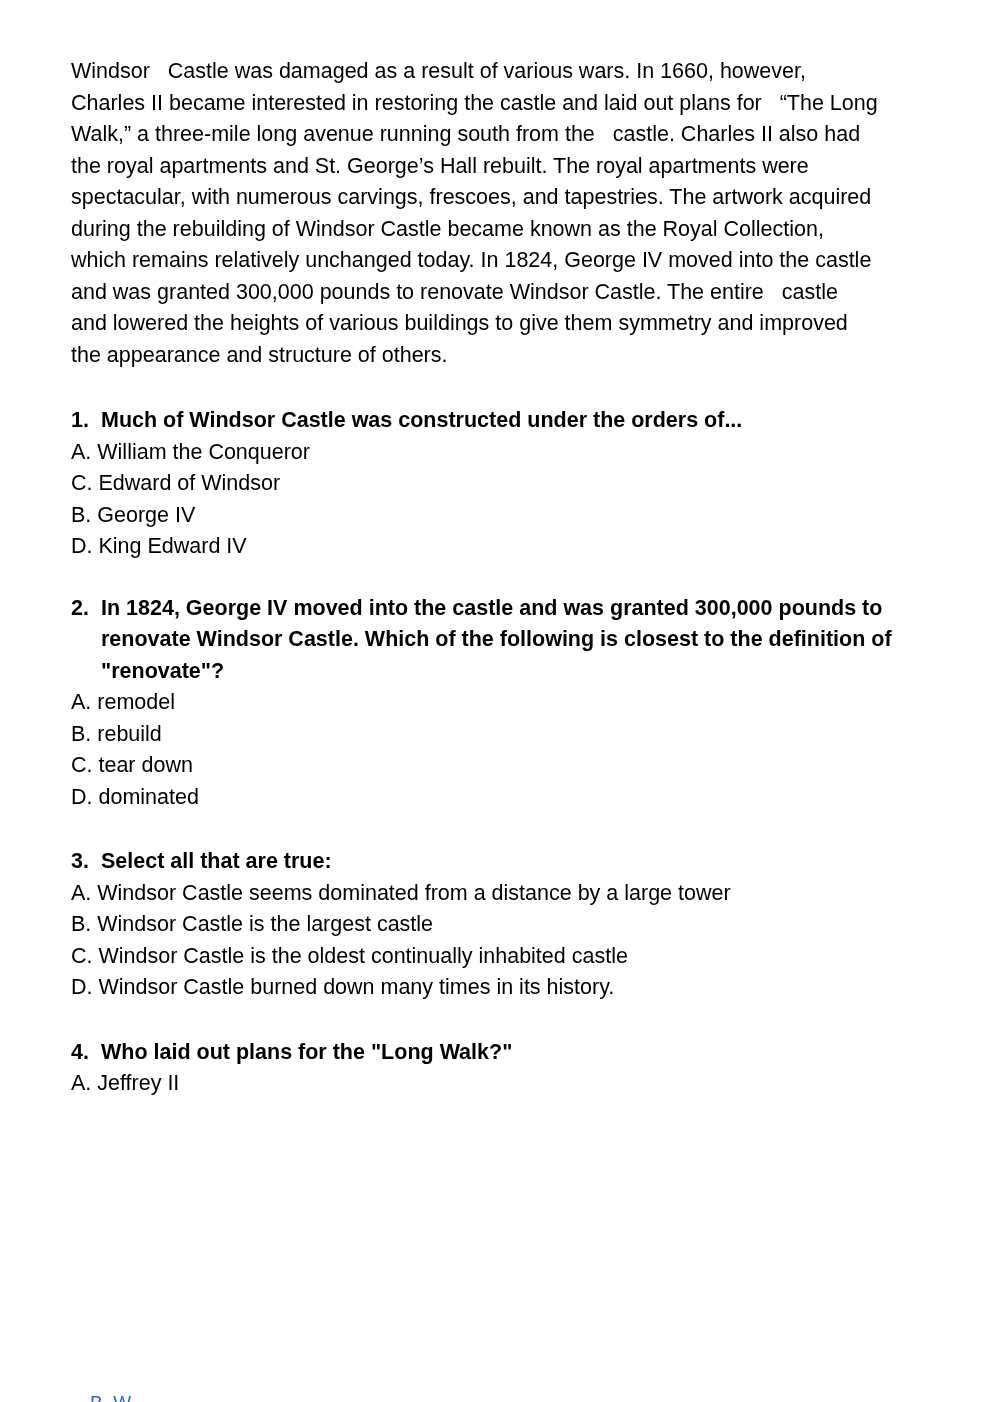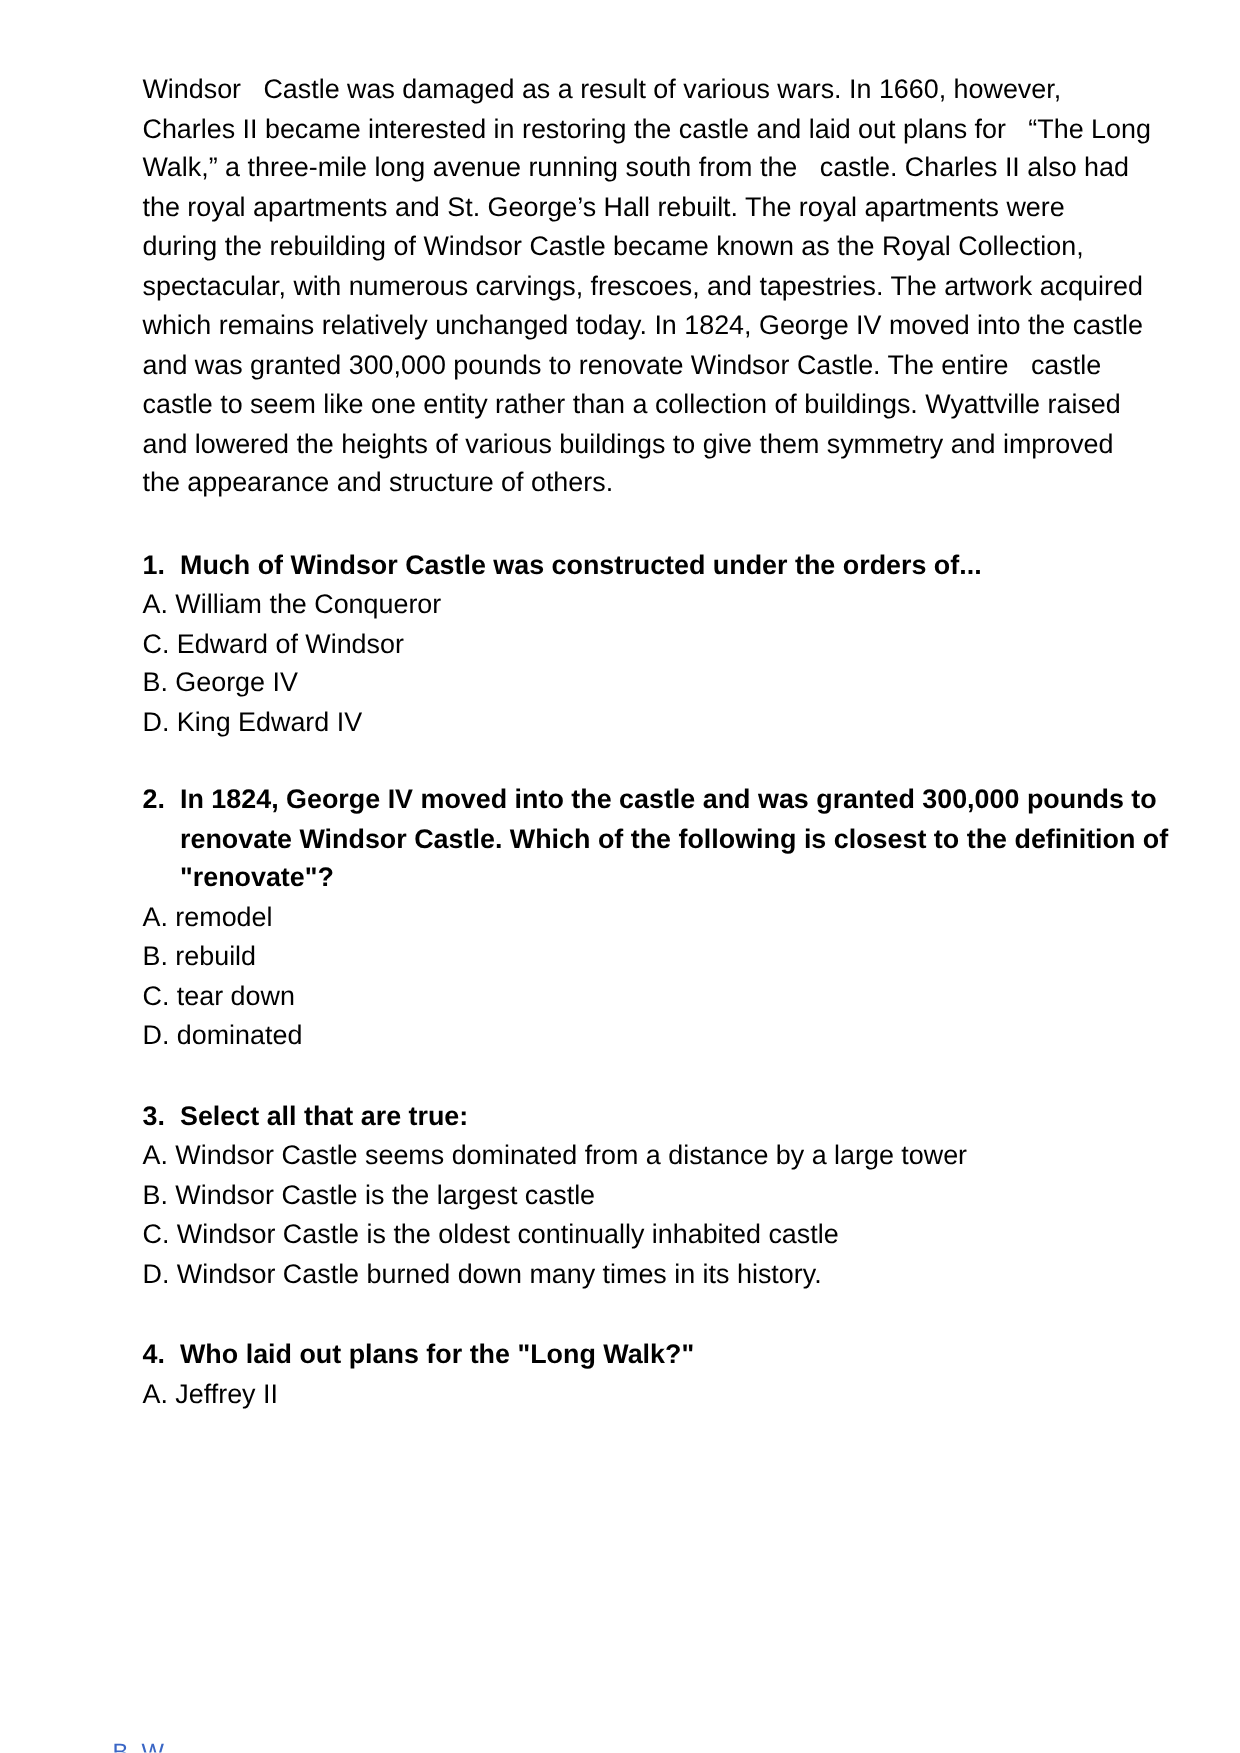--- a/index.html
+++ b/index.html
@@ -9,21 +9,21 @@
   }
   body {
     width: 992px;
     height: 1402px;
     position: relative;
     overflow: hidden;
     font-family: "Liberation Sans", sans-serif;
     color: #000000;
   }
   .content {
-    padding: 56px 28px 0 114px;
+    padding: 56px 28px 0 71px;
   }
   .line {
     white-space: pre;
     font-size: 21.5px;
     line-height: 31.5px;
     height: 31.5px;
   }
   .question { }
   .q1 { margin-top: 34px; }
   .q2 { margin-top: 30px; }
@@ -53,25 +53,24 @@
 </head>
 <body>
 
 <div class="content">
 
   <div class="passage">
     <div class="line">Windsor   Castle was damaged as a result of various wars. In 1660, however,</div>
     <div class="line">Charles II became interested in restoring the castle and laid out plans for   “The Long</div>
     <div class="line">Walk,” a three-mile long avenue running south from the   castle. Charles II also had</div>
     <div class="line">the royal apartments and St. George’s Hall rebuilt. The royal apartments were</div>
+    <div class="line">spectacular, with numerous carvings, frescoes, and tapestries. The artwork acquired</div>
     <div class="line">during the rebuilding of Windsor Castle became known as the Royal Collection,</div>
-    <div class="line">spectacular, with numerous carvings, frescoes, and tapestries. The artwork acquired</div>
     <div class="line">which remains relatively unchanged today. In 1824, George IV moved into the castle</div>
     <div class="line">and was granted 300,000 pounds to renovate Windsor Castle. The entire   castle</div>
-    <div class="line">castle to seem like one entity rather than a collection of buildings. Wyattville raised</div>
     <div class="line">and lowered the heights of various buildings to give them symmetry and improved</div>
     <div class="line">the appearance and structure of others.</div>
   </div>
 
   <div class="question q1">
     <div class="q-heading">
       <span class="q-num">1.</span>
       <div class="q-prompt">
         <div class="line">Much of Windsor Castle was constructed under the orders of...</div>
       </div>

